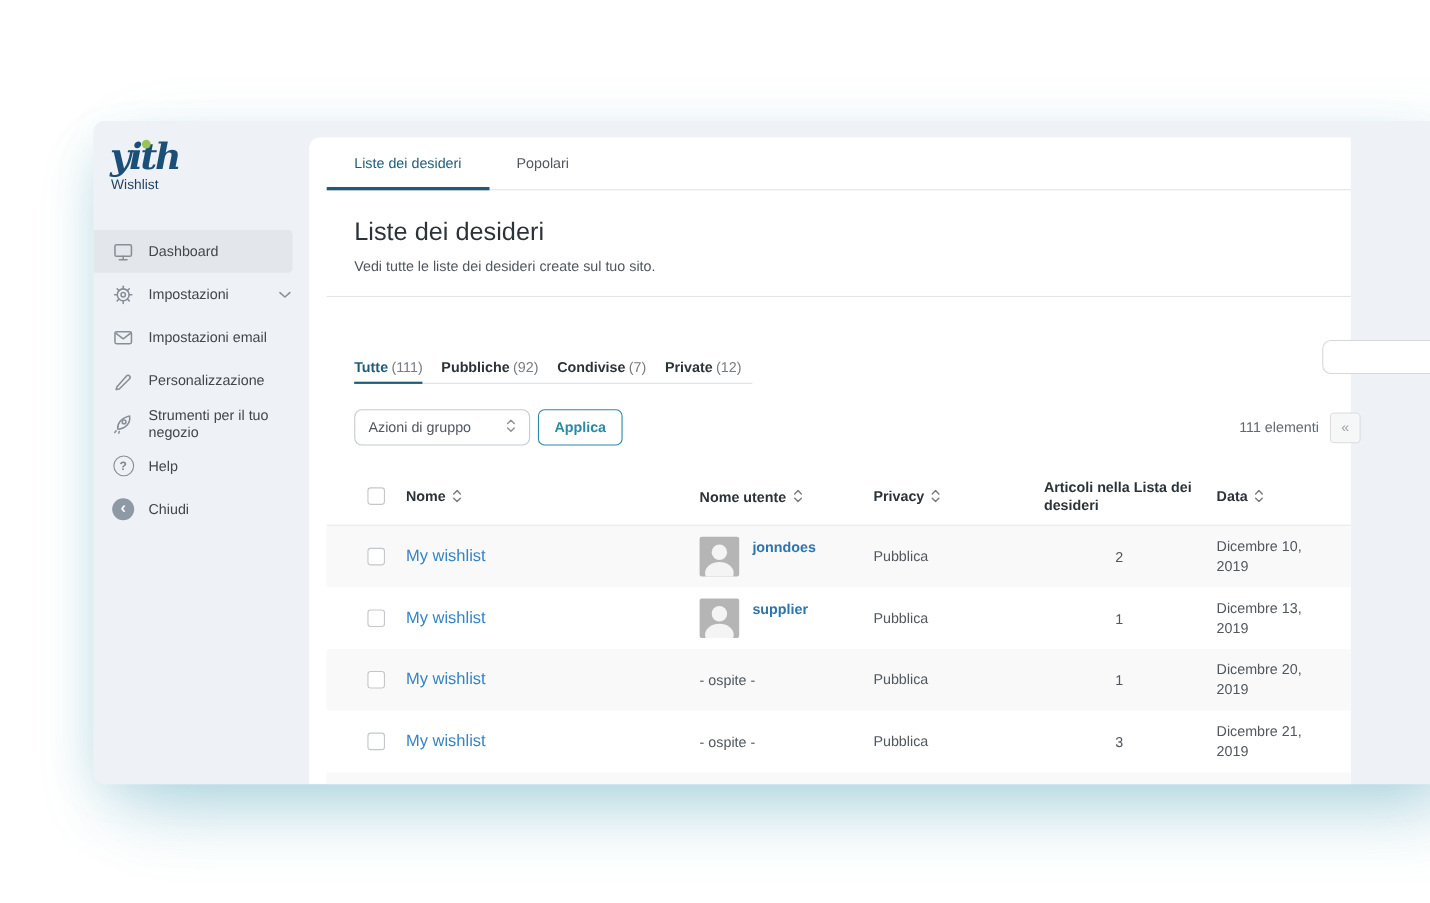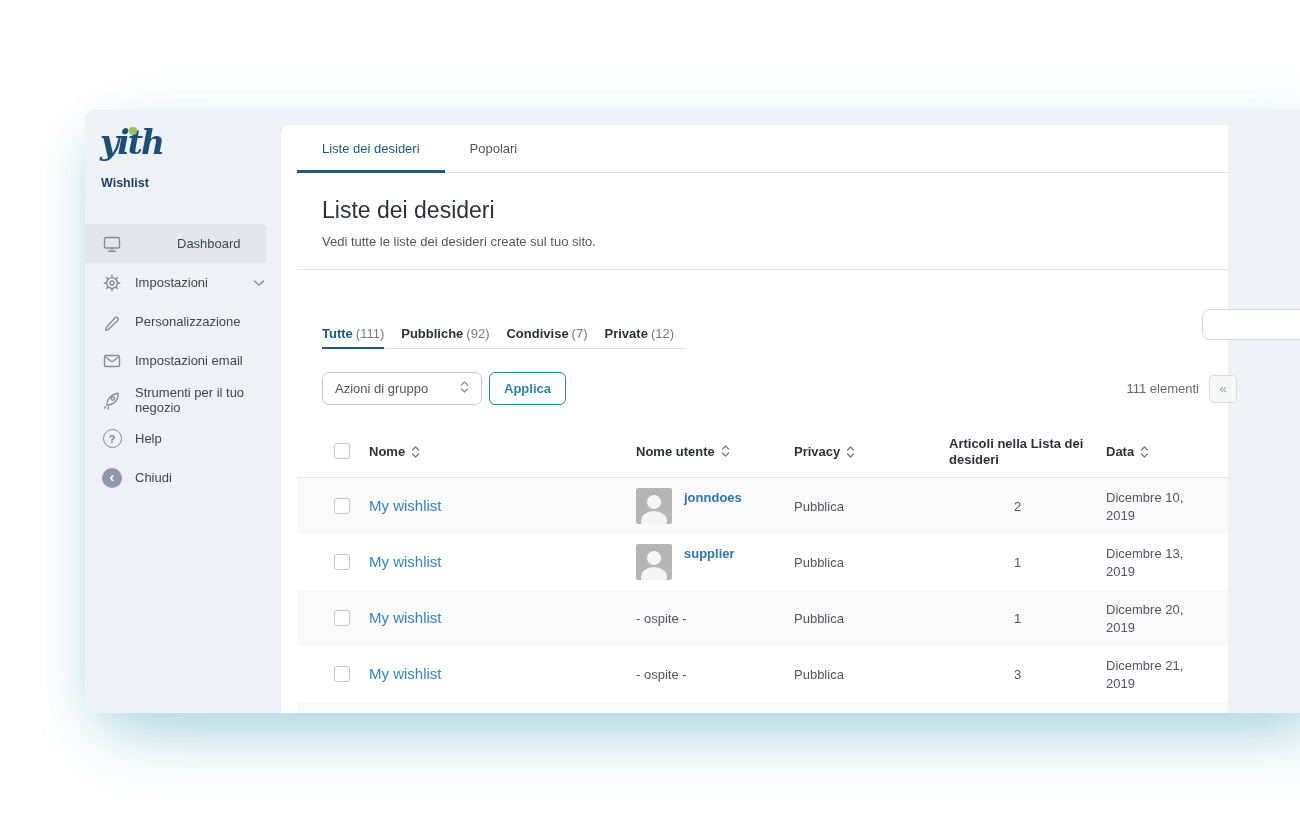--- a/index.html
+++ b/index.html
@@ -10,25 +10,25 @@
     position:absolute; left:85px; top:110px; width:1228px; height:603px;
     background:#eef2f6; border-radius:10px; overflow:hidden;
     box-shadow: 30px 25px 70px -8px rgba(90,170,190,.30), 0 28px 55px -8px rgba(90,170,190,.22), -12px 10px 40px -14px rgba(90,170,190,.18);
   }
 
   
   .sidebar{ position:absolute; left:0; top:0; width:196px; height:100%; background:#eef2f6; }
   .logo{ position:relative; margin:16px 0 0 15px; font-family:"DejaVu Serif", serif; font-style:italic; font-weight:bold;
          font-size:33px; color:#1b4f78; letter-spacing:-2px; line-height:1; width:max-content; }
   .green-dot{ position:absolute; left:29px; top:1px; width:8px; height:8px; border-radius:50%; background:#9ac356; }
-  .logo-sub{ margin:17px 0 0 16px; font-size:12.5px; font-weight:bold; color:#1f3d5c; }
+  .logo-sub{ margin:2px 0 0 16px; font-size:12.5px; font-weight:normal; color:#1f3d5c; }
 
   .nav{ margin-top:34px; }
   .nav-item{ display:flex; align-items:center; height:39px; padding-left:17px; cursor:pointer; color:#41464c; font-size:13px; }
-  .nav-item.active{ background:#e3e7eb; width:calc(100% - 15px); border-radius:0 4px 4px 0;gap:42px; }
+  .nav-item.active{ background:#e3e7eb; width:calc(100% - 15px); border-radius:0 4px 4px 0; }
   .nav-icon{ width:20px; height:20px; margin-right:13px; display:flex; align-items:center; justify-content:center; flex:none; }
   .nav-icon svg{ stroke:#878e96; fill:none; stroke-width:1.4; stroke-linecap:round; stroke-linejoin:round; }
   .nav-label{ flex:1; }
   .nav-chevron{ margin-right:16px; display:flex; }
   .help-circle{ width:19px; height:19px; border:1.6px solid #878e96; border-radius:50%; color:#7d848c;
                 font-size:11px; font-weight:bold; display:flex; align-items:center; justify-content:center; }
   .back-circle{ width:20px; height:20px; background:#8d99a5; border-radius:50%; color:#ffffff;
                 font-size:15px; font-weight:bold; display:flex; align-items:center; justify-content:center; line-height:0; padding-bottom:2px; }
 
   
@@ -137,34 +137,34 @@
         <span class="nav-chevron">
           <svg width="12" height="8" viewBox="0 0 12 8" style="stroke:#878e96;fill:none;stroke-width:1.4;stroke-linecap:round;stroke-linejoin:round">
               <path d="M1.5 2 L6 6 L10.5 2"></path>
             </svg>
         </span>
       </div>
 
       <div class="nav-item">
         <span class="nav-icon">
           <svg width="20" height="20" viewBox="0 0 20 20">
-              <path d="M4.2 15.8 L13 5.8 C13.8 4.9 15.2 5 15.8 5.8 C16.5 6.6 16.4 7.8 15.6 8.6 L6.4 17.6 L3.6 18.2 Z"></path>
-            </svg>
-        </span>
-        <span class="nav-label">Personalizzazione</span>
-      </div>
-
-      <div class="nav-item">
-        <span class="nav-icon">
-          <svg width="20" height="20" viewBox="0 0 20 20">
               <rect x="2.5" y="4.5" width="15" height="11" rx="1.5"></rect>
               <path d="M3.5 6 L10 11 L16.5 6"></path>
             </svg>
         </span>
         <span class="nav-label">Impostazioni email</span>
+      </div>
+
+      <div class="nav-item">
+        <span class="nav-icon">
+          <svg width="20" height="20" viewBox="0 0 20 20">
+              <path d="M4.2 15.8 L13 5.8 C13.8 4.9 15.2 5 15.8 5.8 C16.5 6.6 16.4 7.8 15.6 8.6 L6.4 17.6 L3.6 18.2 Z"></path>
+            </svg>
+        </span>
+        <span class="nav-label">Personalizzazione</span>
       </div>
 
       <div class="nav-item">
         <span class="nav-icon">
           <svg width="20" height="20" viewBox="0 0 20 20">
               <path d="M5 15 C4.5 10.5 7.5 5 15.8 3.2 C17 10.5 11 14.8 5.8 15.2 Z"></path>
               <circle cx="10.8" cy="8.6" r="1.7"></circle>
               <line x1="3.6" y1="16.6" x2="2.4" y2="18.2"></line>
               <line x1="6.4" y1="17.2" x2="6" y2="18.8"></line>
             </svg>

